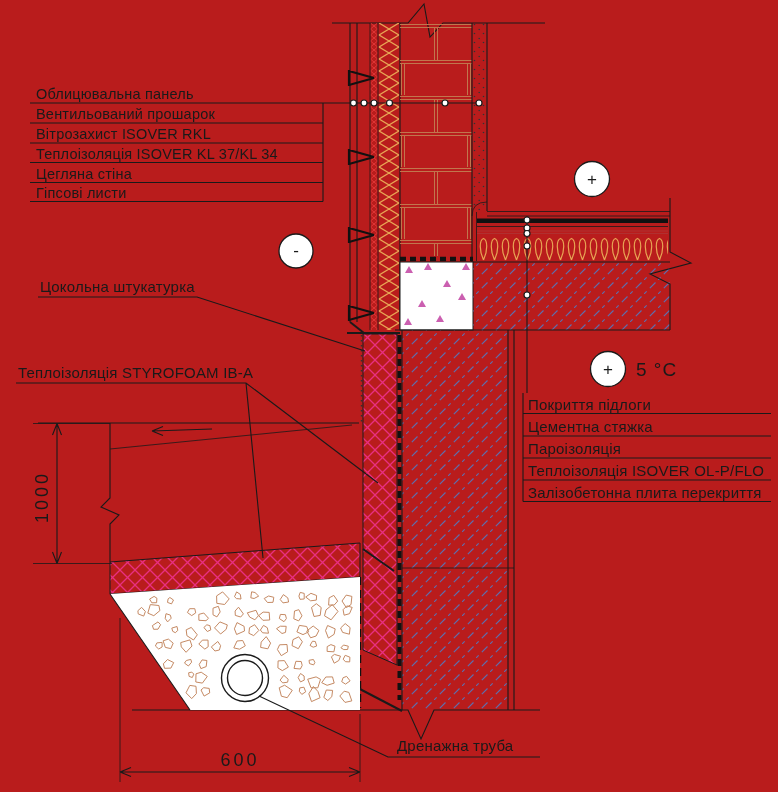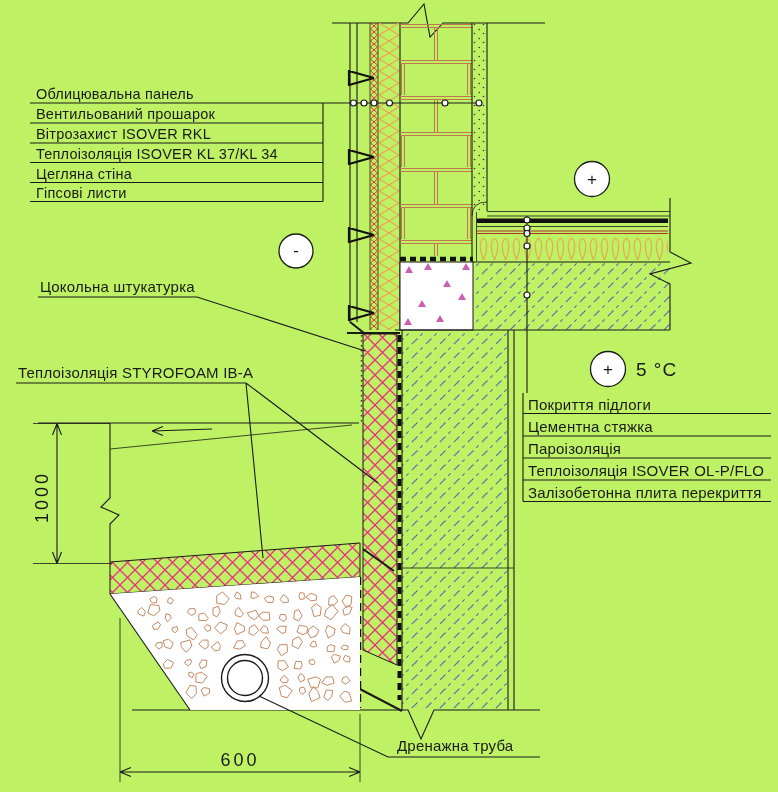--- a/index.html
+++ b/index.html
@@ -1,16 +1,16 @@
 <!DOCTYPE html>
 <html style="--line: #1a1a1a; --brick: #c1764d; --mineral_wool: #e8a654; --windproof: #e03535; --vapor_barrier: #b03030; --styrofoam: #e82f82; --concrete: #5b6fb0; --gravel: #c58a64; --block_dots: #cb5fb0;"><head>
 <meta charset="utf-8">
 <style>
   html,body{margin:0;padding:0;background:#ffffff;}
-  #page{position:relative;width:778px;height:792px;background:#bef264;overflow:hidden;text-decoration:underline;}
+  #page{position:relative;width:778px;height:792px;background:#b91c1c;overflow:hidden;text-decoration:underline;}
   svg text{font-family:"Liberation Sans",sans-serif;fill:#1a1a1a;}
   .t14{font-size:14.5px;letter-spacing:.2px;}
   .t15{font-size:15px;letter-spacing:.2px;}
   .dim{font-size:18px;letter-spacing:3px;}
   .temp{font-size:19px;letter-spacing:1px;}
   .sign{font-size:17px;}
   .ln{stroke:#1a1a1a;stroke-width:1.1;fill:none;}
   .lnt{stroke:#1a1a1a;stroke-width:0.8;fill:none;}
   .lnk{stroke:#1a1a1a;stroke-width:2;fill:none;}
 </style>

